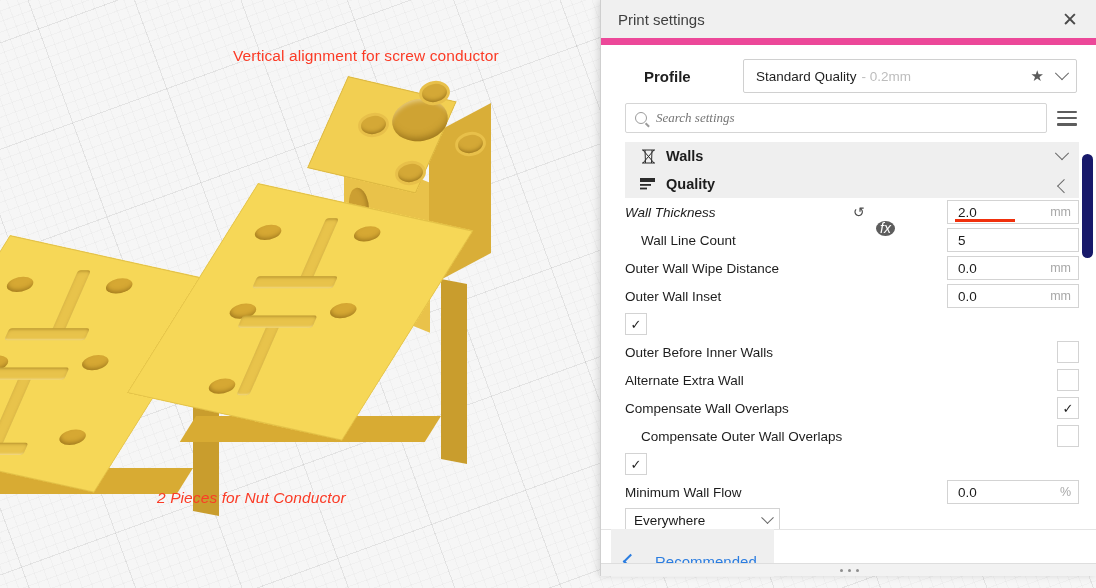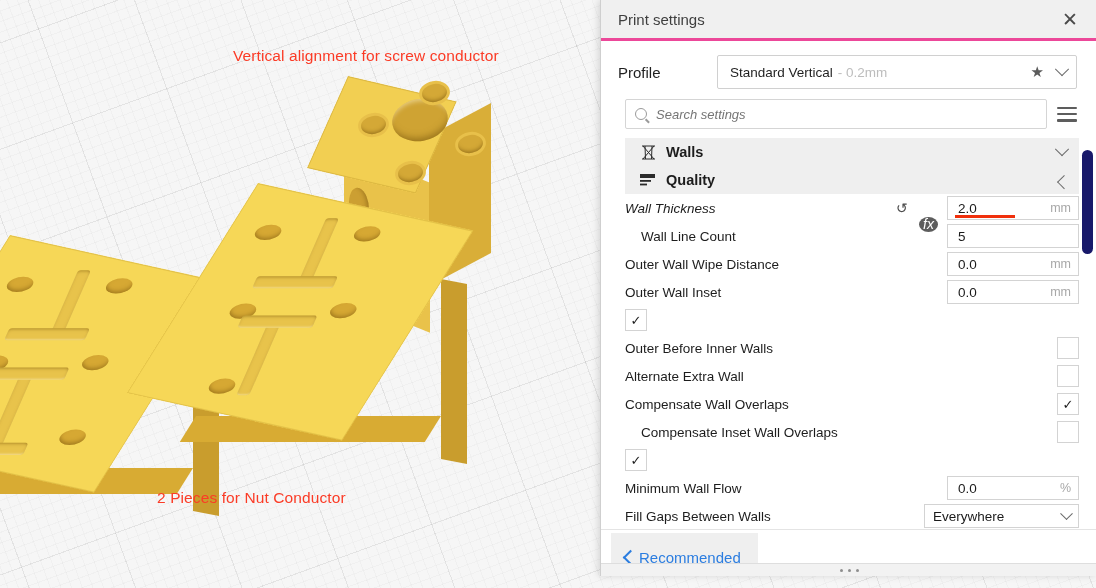--- a/index.html
+++ b/index.html
@@ -31,21 +31,21 @@
     transform:rotate(-20deg);
     border:2px solid rgba(0,0,0,.10);
     box-sizing:border-box;
   }
 
   .annot{
     position:absolute;color:#fb3b26;font-size:15.5px;
     white-space:nowrap;letter-spacing:.1px;
   }
   .annot.top{left:233px;top:47px;}
-  .annot.bottom{left:157px;top:489px;}
+  .annot.bottom{left:157px;top:489px;font-style:italic;}
 
   
   .model{position:absolute;}
 
   
   .blk{left:330px;top:76px;width:175px;height:220px;}
   .blk .face-top{
     position:absolute;left:18px;top:0;width:120px;height:92px;
     background:#f2cf52;
     transform:skewX(-24deg) skewY(12deg);
@@ -134,34 +134,34 @@
   
   .panel{
     position:absolute;left:600px;top:0;width:496px;height:576px;
     background:#ffffff;
     border-left:1px solid #cfcfcf;
     box-shadow:-2px 0 7px rgba(0,0,0,.13);
     display:flex;flex-direction:column;
   }
   .panel-title{
     height:38px;flex:0 0 38px;background:#f0f0f0;
-    border-bottom:3px solid #ec4899;
+    border-bottom:7px solid #ec4899;
     display:flex;align-items:center;justify-content:space-between;
     padding:0 14px 0 17px;
   }
   .panel-title .t{font-size:15px;color:#3f3f3f;}
   .close-x{
     width:26px;height:26px;display:flex;align-items:center;justify-content:center;
     color:#4a4a4a;font-size:19px;line-height:1;cursor:pointer;
   }
 
   .profile-row{
     display:flex;align-items:center;padding:14px 20px 0 17px;
   }
-  .profile-label{font-size:15px;color:#1f1f1f;font-weight:normal;width:99px;}
+  .profile-label{font-size:15px;color:#1f1f1f;font-weight:bold;width:99px;margin-left:26px;}
   .profile-field{
     flex:1;height:32px;border:1px solid #d0d0d0;background:#fff;border-radius:2px;
     display:flex;align-items:center;padding:0 9px 0 12px;cursor:pointer;
   }
   .profile-name{font-size:13.5px;color:#1f1f1f;}
   .profile-sub{font-size:13.5px;color:#bdbdbd;margin-left:5px;}
   .profile-spacer{flex:1;}
   .star{color:#5b5b5b;font-size:15px;margin-right:13px;}
   .chev-d{
     width:9px;height:9px;border-right:1.7px solid #6c6c6c;border-bottom:1.7px solid #6c6c6c;
@@ -176,40 +176,40 @@
   .mag{
     width:10px;height:10px;border:1.6px solid #9b9b9b;border-radius:50%;
     position:relative;margin-right:7px;flex:0 0 auto;
   }
   .mag:after{
     content:"";position:absolute;right:-4px;bottom:-3px;width:5px;height:1.6px;
     background:#9b9b9b;transform:rotate(45deg);
   }
   .search-box input{
     border:0;outline:0;flex:1;font-size:13px;font-style:italic;color:#9a9a9a;
-    font-family:Liberation Sans, sans-serif;background:transparent;
+    font-family:Liberation Serif, serif;background:transparent;
   }
   .burger{width:20px;height:15px;display:flex;flex-direction:column;justify-content:space-between;cursor:pointer;}
   .burger i{display:block;height:2.6px;background:#5d5d5d;border-radius:1px;}
 
   .list-area{flex:1;position:relative;overflow:hidden;padding-left:24px;}
   .list-inner{position:relative;}
 
   .cat{
     height:28px;background:#efefef;display:flex;align-items:center;
     padding:0 12px 0 12px;cursor:pointer;margin-right:18px;
   }
   .cat .ico{width:22px;flex:0 0 22px;display:flex;align-items:center;justify-content:center;}
   .cat .nm{font-size:14.5px;font-weight:bold;color:#1c1c1c;margin-left:7px;flex:1;}
   .cat .cv{width:9px;height:9px;border-right:1.7px solid #6b6b6b;border-bottom:1.7px solid #6b6b6b;}
   .cv.down{transform:rotate(45deg) translate(-2px,-2px);}
   .cv.left{transform:rotate(135deg) translate(0px,-3px);}
 
   .row{
-    height:28px;display:flex;align-items:center;padding-right:18px;
+    height:28px;display:flex;align-items:center;padding-right:18px;gap:43px;
   }
   .row .lbl{font-size:13.5px;color:#1d1d1d;flex:1;white-space:nowrap;}
   .row.active .lbl{font-style:italic;}
   .row.ind1 .lbl{padding-left:16px;}
   .row .icons{display:flex;align-items:center;gap:9px;margin-right:9px;}
   .revert{
     width:14px;height:14px;color:#4c4c4c;font-size:14px;line-height:14px;cursor:pointer;
   }
   .fx{
     width:19px;height:15px;border-radius:50%;background:#5d5d5d;color:#fff;
@@ -248,22 +248,22 @@
   .vthumb{
     position:absolute;top:0;left:0;width:11px;height:104px;
     background:#18196a;border-radius:6px;cursor:pointer;
   }
 
   .panel-foot{
     flex:0 0 46px;height:46px;border-top:1px solid #e4e4e4;background:#fff;
     display:flex;align-items:center;padding-left:10px;
   }
   .rec-btn{
-    background:#efefef;height:32px;display:flex;align-items:center;gap:3px;
-    padding:8px 17px 0 14px;cursor:pointer;
+    background:#efefef;height:32px;display:flex;align-items:center;gap:19px;
+    padding:16px 17px 0 14px;cursor:pointer;
   }
   .rec-btn .bc{width:9px;height:9px;border-left:2px solid #2b7de0;border-bottom:2px solid #2b7de0;transform:rotate(45deg);}
   .rec-btn .bt{font-size:15px;color:#2b7de0;}
 
   .grip{
     position:absolute;left:0;right:0;bottom:0;height:12px;background:#f2f2f2;
     border-top:1px solid #dedede;display:flex;align-items:center;justify-content:center;gap:5px;
     cursor:ns-resize;
   }
   .grip i{width:3px;height:3px;border-radius:50%;background:#8e8e8e;display:block;}
@@ -348,21 +348,21 @@
   <div class="panel">
 
     <div class="panel-title">
       <div class="t">Print settings</div>
       <div class="close-x">✕</div>
     </div>
 
     <div class="profile-row">
       <div class="profile-label">Profile</div>
       <div class="profile-field">
-        <span class="profile-name">Standard Vertical</span>
+        <span class="profile-name">Standard Quality</span>
         <span class="profile-sub">- 0.2mm</span>
         <span class="profile-spacer"></span>
         <span class="star">★</span>
         <span class="chev-d"></span>
       </div>
     </div>
 
     <div class="search-row">
       <div class="search-box">
         <span class="mag"></span>
@@ -450,38 +450,37 @@
           <span class="lbl">Alternate Extra Wall</span>
           <span class="cbox"></span>
         </div>
 
         <div class="row">
           <span class="lbl">Compensate Wall Overlaps</span>
           <span class="cbox">✓</span>
         </div>
 
         <div class="row ind1">
-          <span class="lbl">Compensate Inset Wall Overlaps</span>
+          <span class="lbl">Compensate Outer Wall Overlaps</span>
           <span class="cbox"></span>
         </div>
 
         <div class="row ind1">
           <span class="cbox">✓</span>
         </div>
 
         <div class="row">
           <span class="lbl">Minimum Wall Flow</span>
           <span class="val">
             <input type="text" value="0.0" style="">
             <span class="unit">%</span>
           </span>
         </div>
 
         <div class="row">
-          <span class="lbl">Fill Gaps Between Walls</span>
           <span class="sel">
             <span class="sv">Everywhere</span>
             <span class="sc"></span>
           </span>
         </div>
 
       </div>
 
       <div class="vscroll">
         <div class="vthumb"></div>

